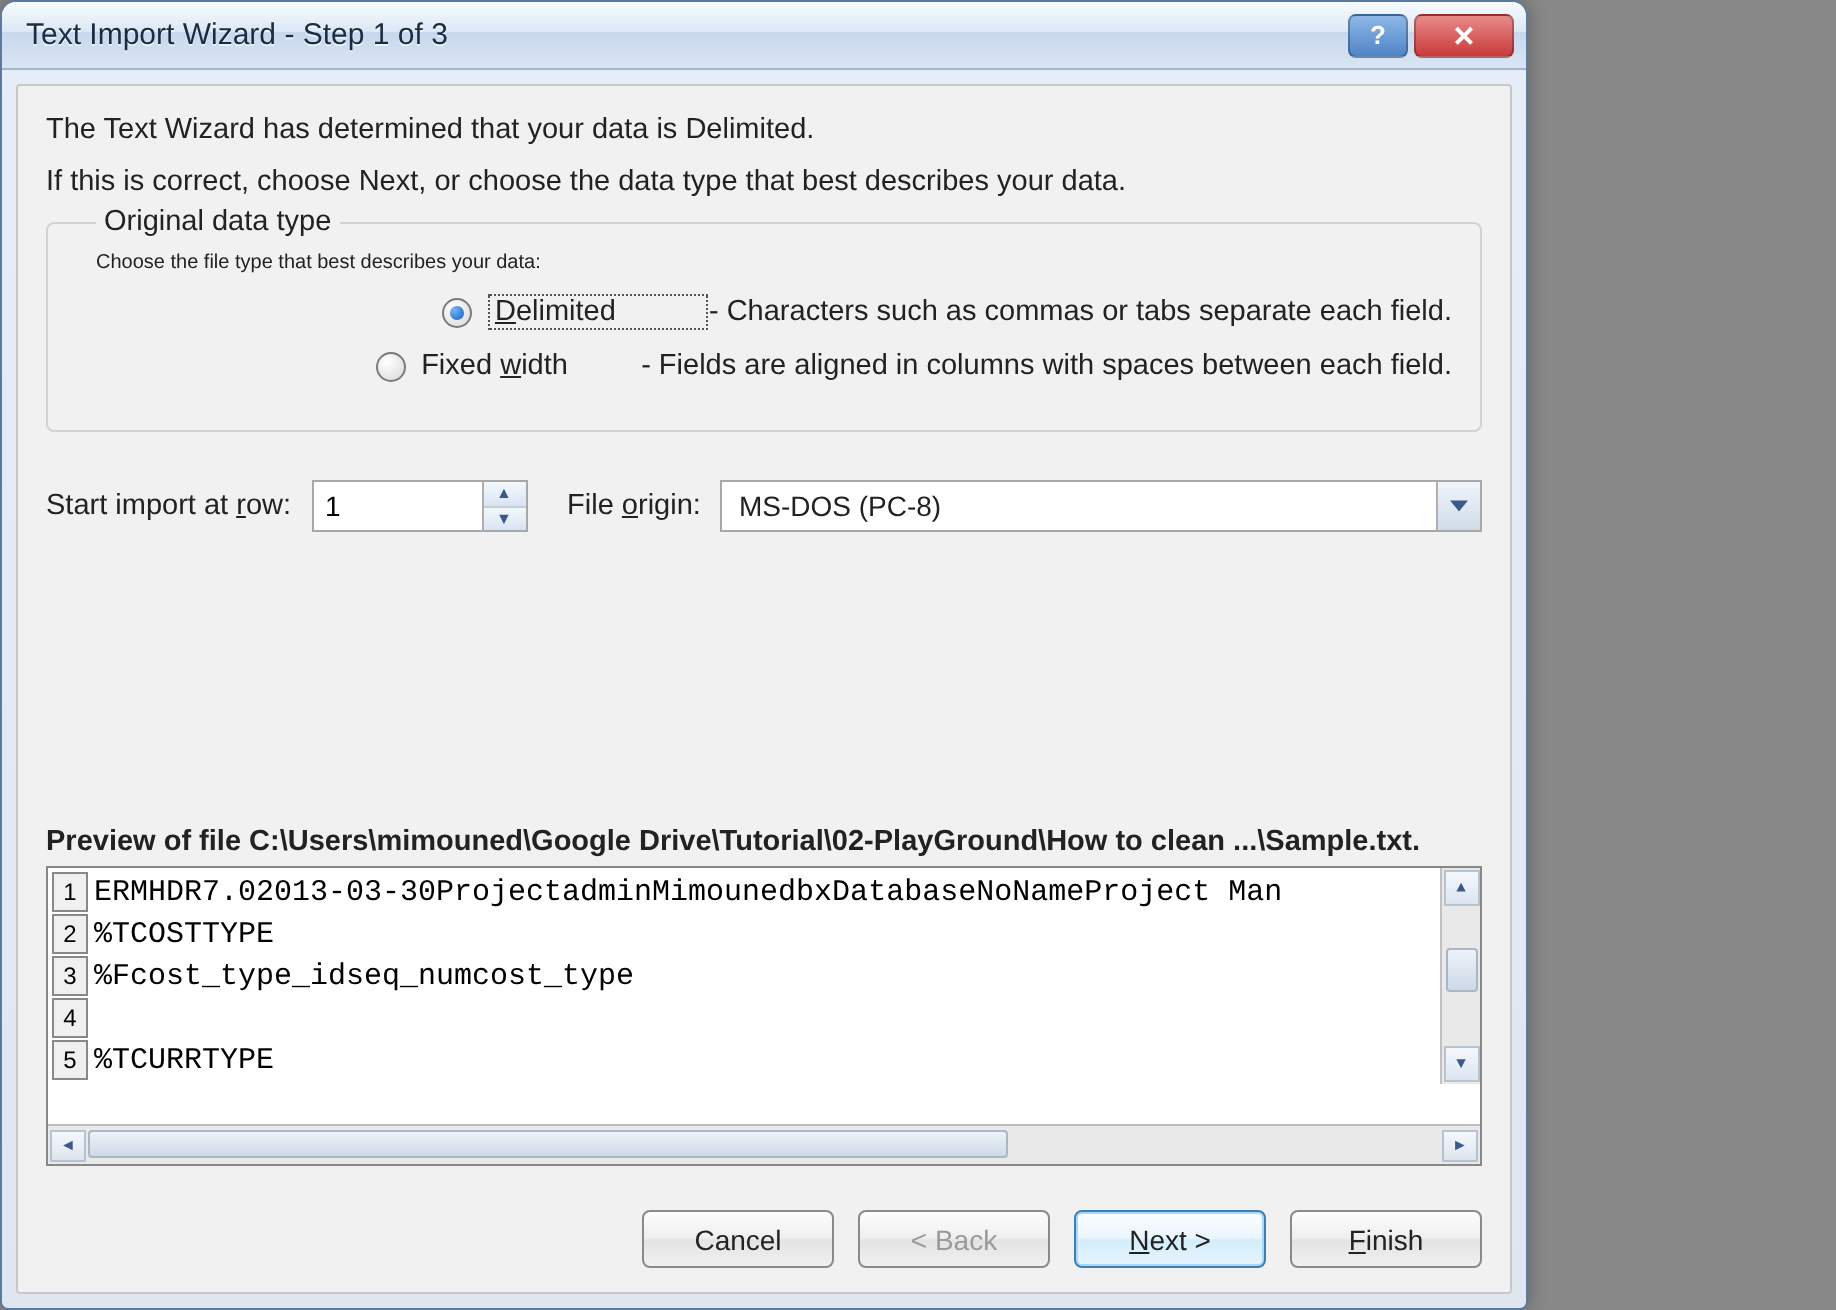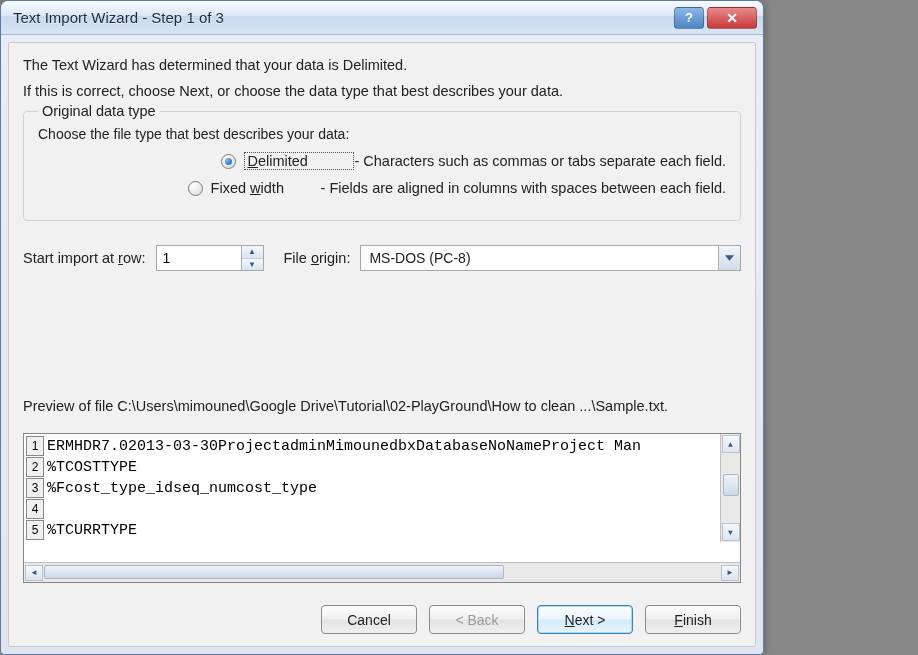--- a/index.html
+++ b/index.html
@@ -71,37 +71,37 @@
     margin:4px 0 10px 0;
   }
   .intro-line2 {
     font-size:14.5px;
     color:#222;
     margin:0 0 12px 0;
   }
   .groupbox {
     border:1px solid #d2d2d2;
     border-radius:4px;
-    padding: 6px 14px 14px 14px;
+    padding: 6px 14px 14px 24px;
     background:#f1f1f1;
     position:relative;
     margin-bottom:22px;
   }
   .groupbox-title {
     position:relative;
     top:-15px;
     background:#f1f1f1;
     display:inline-block;
     padding:0 4px;
     font-size:14.5px;
     color:#222;
   }
   .group-inner { margin-top:-8px; }
   .choose-line {
-    font-size:14px;
+    font-size:10px;
     color:#222;
     margin-bottom:10px;
   }
   .radio-row {
     display:flex;
     align-items:center;
     margin: 0 0 10px 32px;
     font-size:14.5px;
     color:#222;
     justify-content:flex-end;
@@ -189,21 +189,22 @@
     width:22px;
     background:linear-gradient(to bottom,#f0f4fa,#d2dde9);
     border-left:1px solid #b0b0b0;
     display:flex;align-items:center;justify-content:center;
     cursor:pointer;
   }
   .combo-btn svg{width:9px;height:6px;}
   .preview-label {
     font-size:14.5px;
     color:#222;
-    margin-bottom:19px;
+    margin-bottom:4px;
+    font-weight:bold;
   }
   .preview-box {
     border:1px solid #888;
     background:#fff;
     height:150px;
     position:relative;
     display:flex;
     flex-direction:column;
   }
   .preview-rows {

